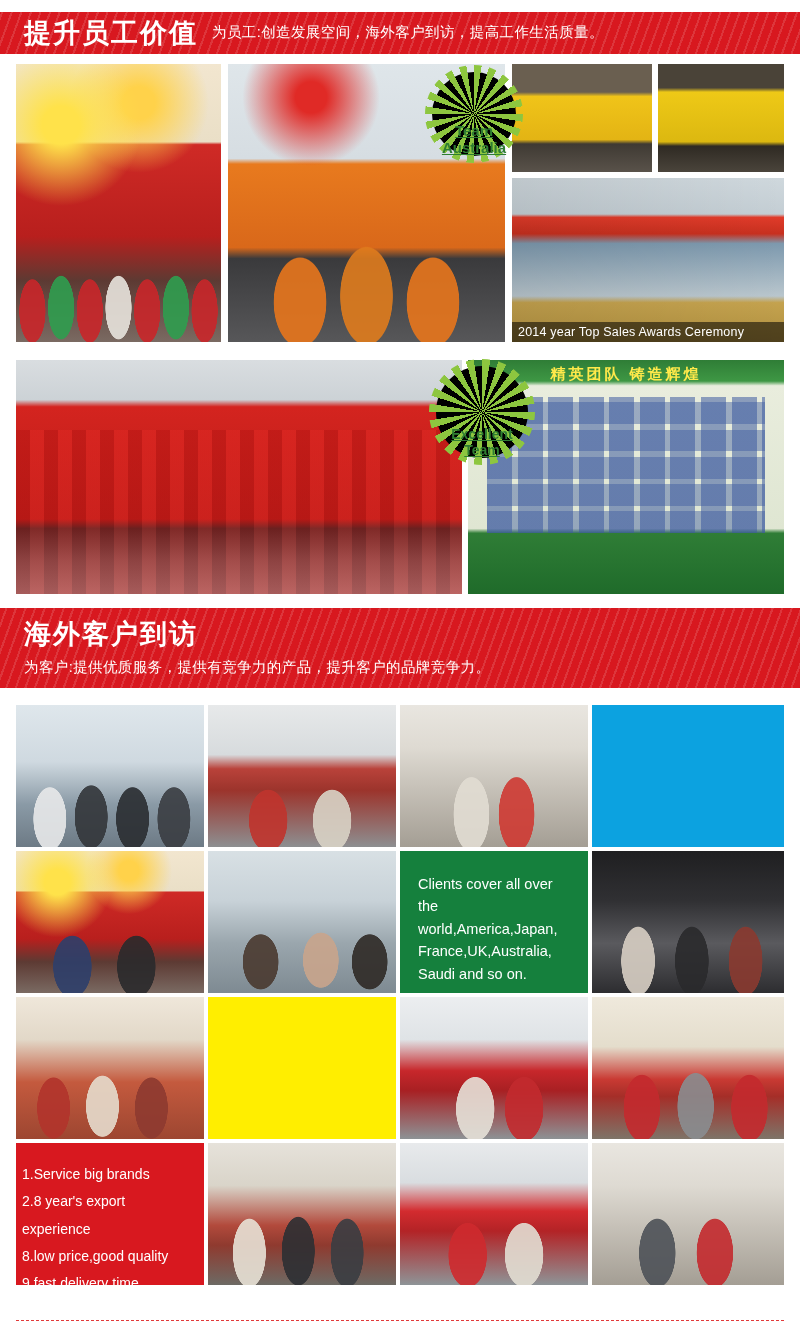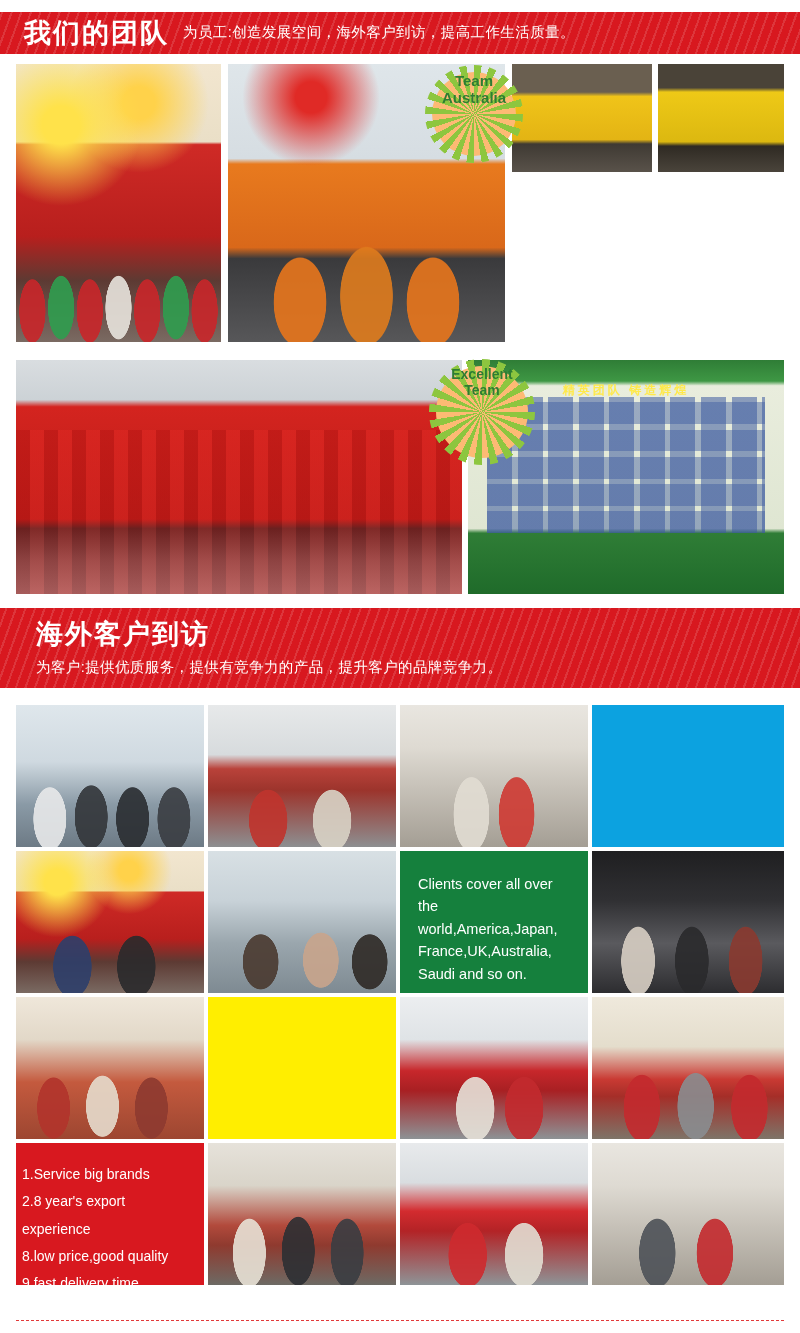--- a/index.html
+++ b/index.html
@@ -56,21 +56,20 @@
     height: 42px;
     padding-left: 24px;
   }
   #band-team .band-title { margin-right: 14px; }
   #band-team .band-sub { padding-bottom: 2px; }
 
   
   #band-clients { top: 608px; height: 80px; }
   #band-clients .band-inner {
     padding: 13px 0 0 24px;
-    margin-left: 12px;
   }
   #band-clients .band-title { margin-bottom: 12px; }
 
   
   .ph {
     position: absolute;
     overflow: hidden;
     background: #cfcfcf;
   }
   .ph .cap {
@@ -159,29 +158,30 @@
     left: 0; right: 0; bottom: 0;
     height: 62%;
     background-repeat: repeat-x;
     opacity: 0.9;
   }
 
   
   .badge {
     position: absolute;
     border-radius: 50%;
-    background: #fdba74;
+    background: #000000;
     color: #2e7d32;
     display: flex;
-    align-items: flex-start;
+    align-items: flex-end;
     justify-content: center;
     text-align: center;
     font-weight: bold;
     line-height: 1.15;
     z-index: 10;
+    text-decoration: underline;
   }
   .badge::before {
     content: "";
     position: absolute;
     left: -7px; top: -7px; right: -7px; bottom: -7px;
     border-radius: 50%;
     background:
       repeating-conic-gradient(#8dc63f 0deg 9deg, rgba(255,255,255,0) 9deg 18deg);
     z-index: -1;
   }
@@ -212,21 +212,21 @@
     height: 0;
   }
 </style>
 </head>
 <body>
 
 <div class="page">
 
   <div class="band" id="band-team">
     <div class="band-inner">
-      <div class="band-title">我们的团队</div>
+      <div class="band-title">提升员工价值</div>
       <div class="band-sub">为员工:创造发展空间，海外客户到访，提高工作生活质量。</div>
     </div>
   </div>
 
   <div class="ph p-store-red" style="left:16px; top:64px; width:205px; height:278px;">
     <div class="people" style="background:
         radial-gradient(ellipse 9% 26% at 8% 82%, #c9262a 0 70%, rgba(201,38,42,0) 72%),
         radial-gradient(ellipse 9% 26% at 22% 80%, #2f9e4f 0 70%, rgba(47,158,79,0) 72%),
         radial-gradient(ellipse 9% 26% at 36% 82%, #c9262a 0 70%, rgba(201,38,42,0) 72%),
         radial-gradient(ellipse 9% 26% at 50% 80%, #e8e4dd 0 70%, rgba(232,228,221,0) 72%),
@@ -239,40 +239,43 @@
     <div class="people" style="height:55%; background:
         radial-gradient(ellipse 13% 40% at 26% 74%, #e8761c 0 72%, rgba(232,118,28,0) 74%),
         radial-gradient(ellipse 13% 44% at 50% 70%, #e07c1d 0 72%, rgba(224,124,29,0) 74%),
         radial-gradient(ellipse 13% 40% at 74% 74%, #e8761c 0 72%, rgba(232,118,28,0) 74%);"></div>
   </div>
 
   <div class="ph p-yellow-team" style="left:512px; top:64px; width:140px; height:108px;"></div>
 
   <div class="ph p-yellow-crowd" style="left:658px; top:64px; width:126px; height:108px;"></div>
 
+  <div class="ph p-ceremony" style="left:512px; top:178px; width:272px; height:164px;">
+    <div class="cap">2014 year Top Sales Awards Ceremony</div>
+  </div>
 
   <div class="badge" style="left:432px; top:72px; width:84px; height:84px; font-size:15px;">
     <div class="badge-inner">
       <div>Team</div>
       <div>Australia</div>
     </div>
   </div>
 
   <div class="ph p-red-group" style="left:16px; top:360px; width:446px; height:234px;">
     <div class="people" style="height:70%; background:
         repeating-linear-gradient(90deg,
           rgba(180,20,18,0.85) 0px, rgba(180,20,18,0.85) 14px,
           rgba(225,40,35,0.85) 14px, rgba(225,40,35,0.85) 28px);
         opacity:0.55;"></div>
   </div>
 
   <div class="ph p-elite-wall" style="left:468px; top:360px; width:316px; height:234px;">
-    <div style="position:absolute; left:0; top:16px; width:100%; height:12%;
+    <div style="position:absolute; left:0; top:0; width:100%; height:12%;
         display:flex; align-items:center; justify-content:center; color:#ffe94a;
-        font-size:12px; font-weight:bold; letter-spacing:3px;">精英团队 铸造辉煌</div>
+        font-size:15px; font-weight:bold; letter-spacing:3px;">精英团队 铸造辉煌</div>
     <div style="position:absolute; left:6%; top:16%; width:88%; height:58%;
         background:
           repeating-linear-gradient(90deg, rgba(60,90,160,0.55) 0 9%, rgba(255,255,255,0) 9% 11%),
           repeating-linear-gradient(0deg, rgba(60,90,160,0.45) 0 16%, rgba(255,255,255,0) 16% 20%);"></div>
   </div>
 
   <div class="badge" style="left:436px; top:366px; width:92px; height:92px; font-size:14px; color:#2e7d32;">
     <div class="badge-inner">
       <div>Excellent</div>
       <div>Team</div>

